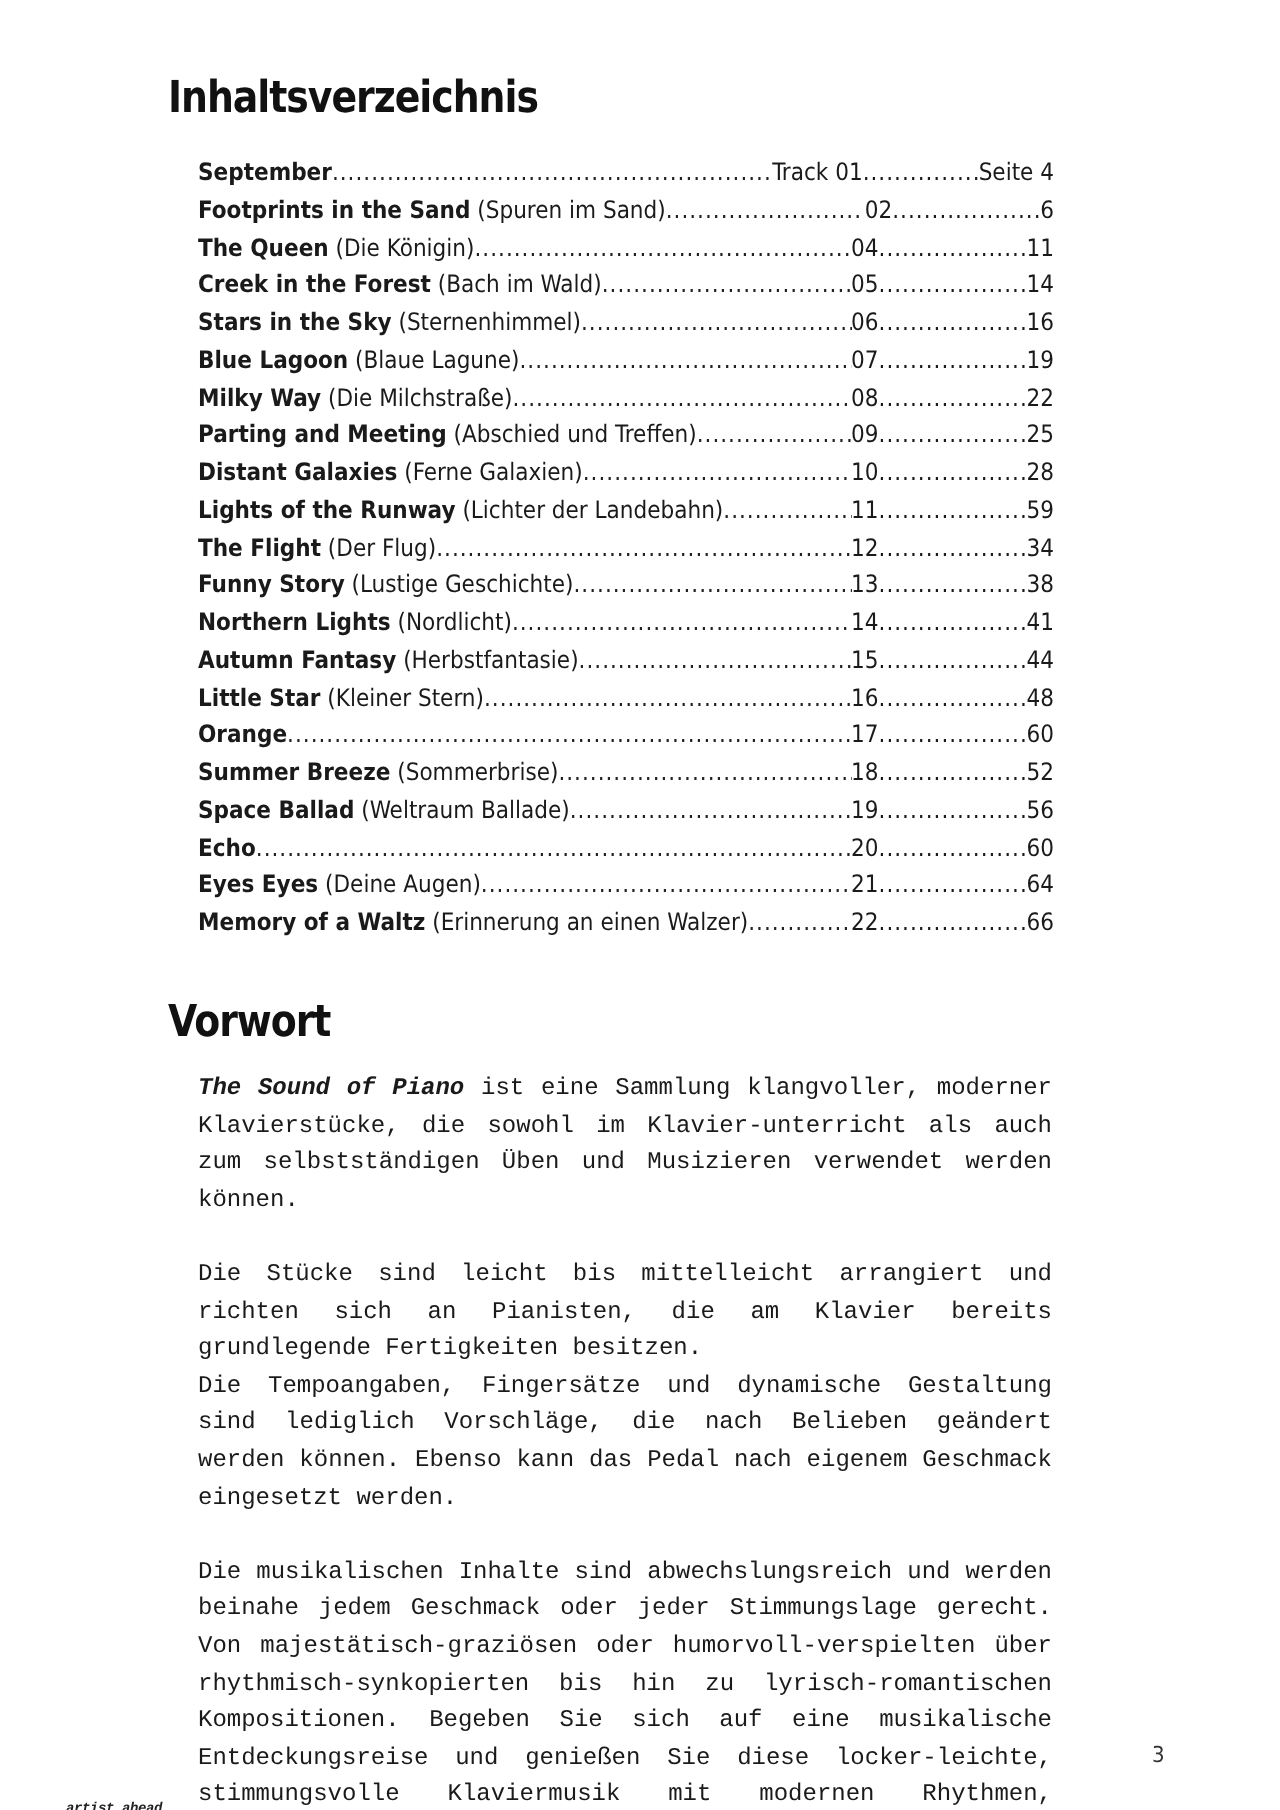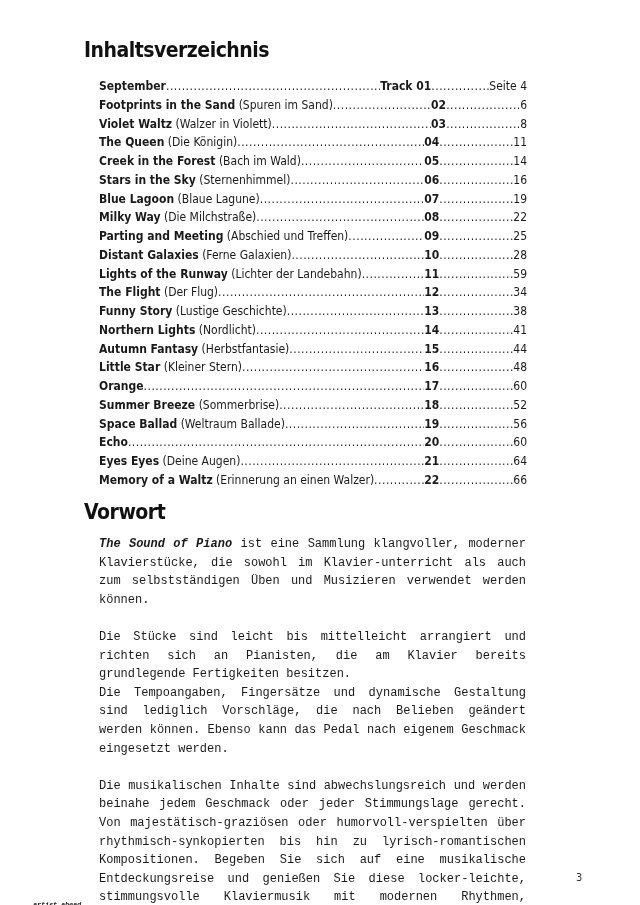--- a/index.html
+++ b/index.html
@@ -21,21 +21,21 @@
   .toc { position: absolute; left: 99px; top: 77px; width: 428px; }
   .toc-row {
     height: 18.75px; line-height: 18.75px; font-size: 12px;
     display: flex; align-items: flex-start; white-space: nowrap;
   }
   .toc-row .title { flex: 0 0 auto; }
   .toc-row .title b { font-weight: bold; }
   .toc-row .sub { font-weight: normal; }
   .dots { flex: 1 1 auto; overflow: hidden; letter-spacing: 0.5px; color: #222; }
   .dots::before { content: "................................................................................................................................................................"; }
-  .toc-row .track { flex: 0 0 auto; font-weight: bold; }
+  .toc-row .track { flex: 0 0 auto; }
   .toc-row .dots2 { flex: 0 0 auto; width: 80px; overflow: hidden; letter-spacing: 0.5px; }
   .toc-row .dots2::before { content: "................................................................................"; }
   .toc-row .page { flex: 0 0 auto; text-align: right; }
 
   .body-text {
     position: absolute; left: 99px; width: 427px;
     font-size: 12px; line-height: 18.6px; text-align: justify;
   }
   .body-text p { margin: 0; font-family: Liberation Mono, monospace; }
   .body-text .gap { height: 18.6px; }
@@ -64,27 +64,20 @@
       <span class="page">Seite 4</span>
     </div>
     <div class="toc-row">
       <span class="title"><b>Footprints in the Sand</b> <span class="sub">(Spuren im Sand)</span></span>
       <span class="dots"></span>
       <span class="track">02</span>
       <span class="dots2" style="width: 74px;"></span>
       <span class="page">6</span>
     </div>
     <div class="toc-row">
-      <span class="title"><b>Violet Waltz</b> <span class="sub">(Walzer in Violett)</span></span>
-      <span class="dots"></span>
-      <span class="track">03</span>
-      <span class="dots2" style="width: 74px;"></span>
-      <span class="page">8</span>
-    </div>
-    <div class="toc-row">
       <span class="title"><b>The Queen</b> <span class="sub">(Die Königin)</span></span>
       <span class="dots"></span>
       <span class="track">04</span>
       <span class="dots2" style="width: 74px;"></span>
       <span class="page">11</span>
     </div>
     <div class="toc-row">
       <span class="title"><b>Creek in the Forest</b> <span class="sub">(Bach im Wald)</span></span>
       <span class="dots"></span>
       <span class="track">05</span>

